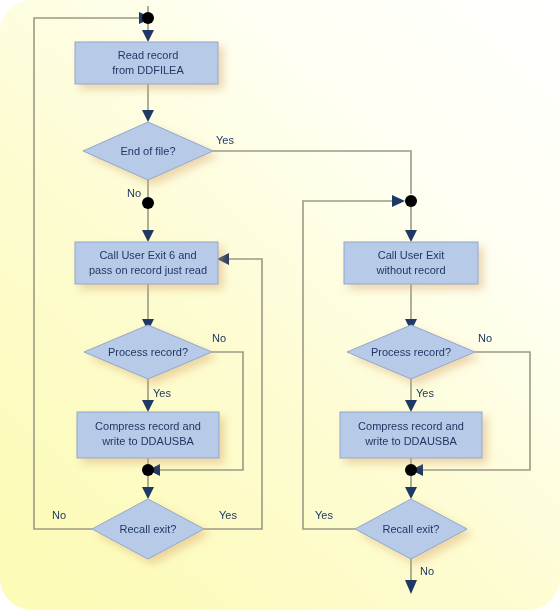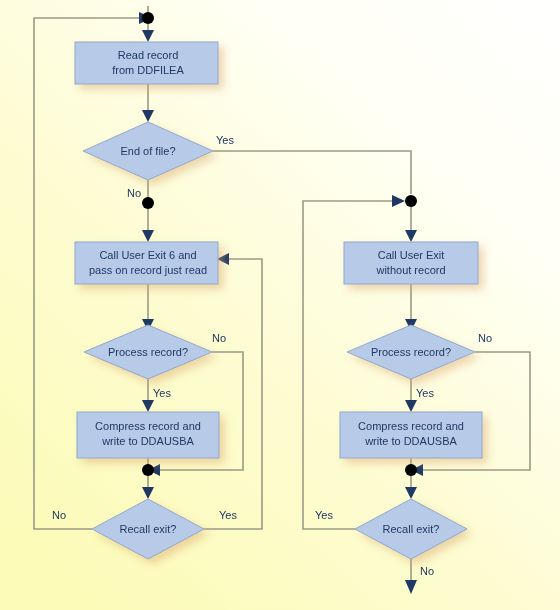--- a/index.html
+++ b/index.html
@@ -6,20 +6,21 @@
     margin: 0;
     padding: 0;
     background: #ffffff;
   }
   #flow-root {
     position: relative;
     width: 560px;
     height: 610px;
     overflow: hidden;
     font-family: "Liberation Sans", sans-serif;
+    border-radius: 32px;
   }
   #flow-svg {
     display: block;
     width: 560px;
     height: 610px;
   }
   .node-label {
     font-family: "Liberation Sans", sans-serif;
     font-size: 11px;
     fill: #1f3864;

